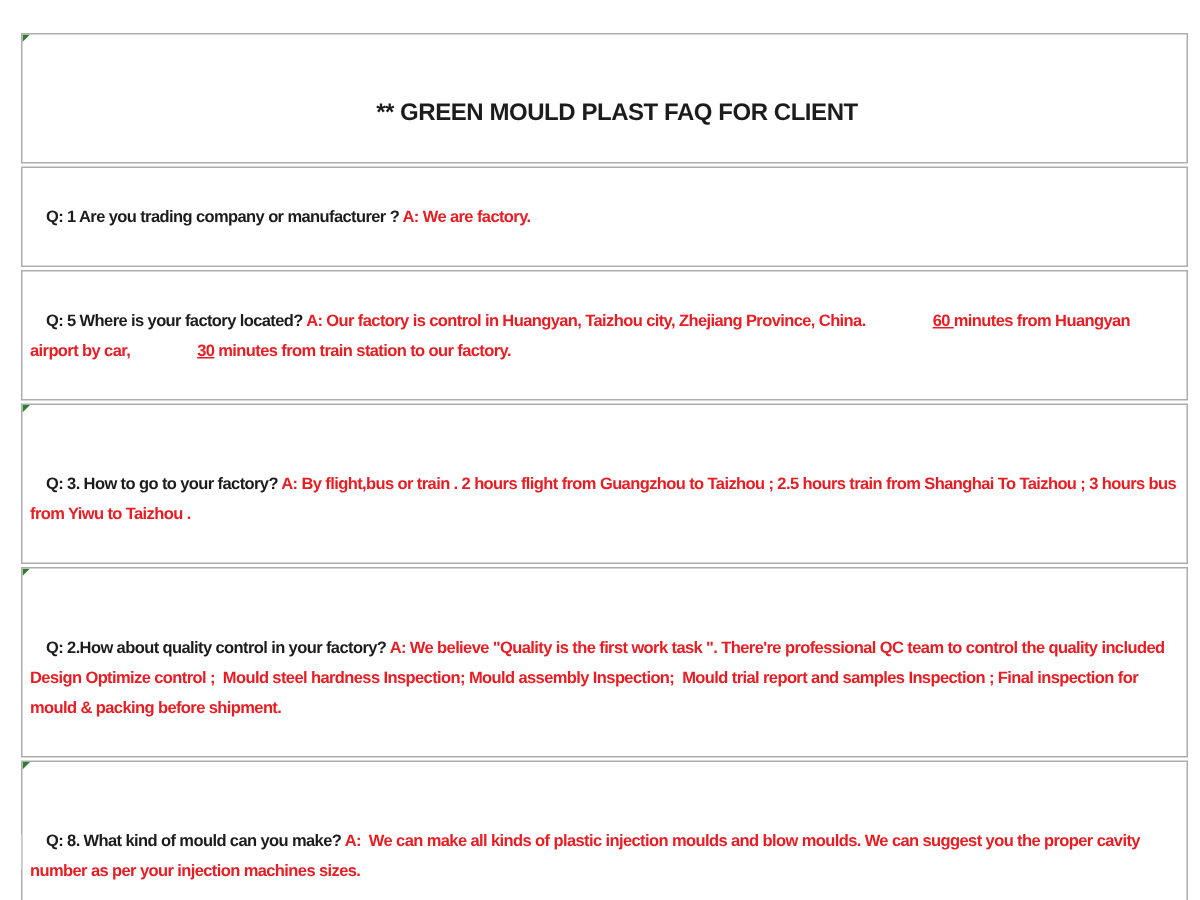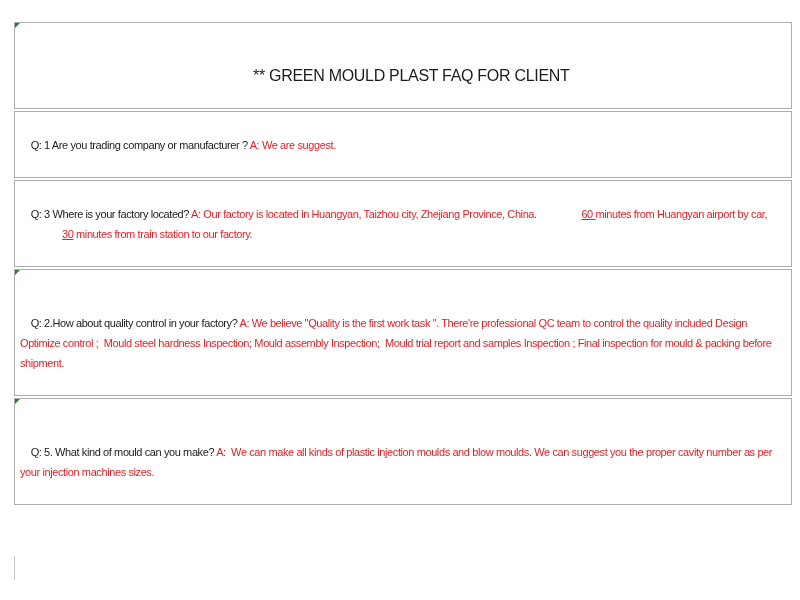--- a/index.html
+++ b/index.html
@@ -11,21 +11,21 @@
     top:22px;
     width:778px;
   }
   .cell{
     position:relative;
     box-sizing:border-box;
     border:1px solid #adadad;
     background:#ffffff;
     margin-bottom:2px;
     padding:3px 5px 2px 5px;
-    font-weight:normal;
+    font-weight:bold;
     font-size:11px;
     line-height:20px;
     letter-spacing:-0.4px;
     color:#1c1c1c;
     white-space:pre-wrap;
     overflow:hidden;
   }
   .title-cell{
     min-height:26px;
     text-align:center;
@@ -65,33 +65,37 @@
 <body>
 
 <div class="sheet">
 
   <div class="cell title-cell">
     <span class="tri"></span>
     <span>** GREEN MOULD PLAST FAQ FOR CLIENT</span>
   </div>
 
   <div class="cell rt1">
-    <span class="q">Q: 1 Are you trading company or manufacturer ? </span><span class="a">A: We are suggest.</span>
+    <span class="q">Q: 1 Are you trading company or manufacturer ? </span><span class="a">A: We are factory.</span>
   </div>
 
   <div class="cell rt2">
-    <span class="q">Q: 3 Where is your factory located? </span><span class="a"><span>A: Our factory is located in Huangyan, Taizhou city, Zhejiang Province, China. </span><u>60 </u><span>minutes from Huangyan airport by car, </span><u>30</u><span> minutes from train station to our factory.</span></span>
+    <span class="q">Q: 5 Where is your factory located? </span><span class="a"><span>A: Our factory is control in Huangyan, Taizhou city, Zhejiang Province, China. </span><u>60 </u><span>minutes from Huangyan airport by car, </span><u>30</u><span> minutes from train station to our factory.</span></span>
   </div>
 
+  <div class="cell rt3">
+    <span class="tri"></span>
+    <span class="q">Q: 3. How to go to your factory? </span><span class="a">A: By flight,bus or train . 2 hours flight from Guangzhou to Taizhou ; 2.5 hours train from Shanghai To Taizhou ; 3 hours bus from Yiwu to Taizhou .</span>
+  </div>
 
   <div class="cell rt4">
     <span class="tri"></span>
     <span class="q">Q: 2.How about quality control in your factory? </span><span class="a">A: We believe "Quality is the first work task ". There're professional QC team to control the quality included Design Optimize control ;  Mould steel hardness Inspection; Mould assembly Inspection;  Mould trial report and samples Inspection ; Final inspection for mould &amp; packing before shipment.</span>
   </div>
 
   <div class="cell rt5">
     <span class="tri"></span>
-    <span class="q">Q: 5. What kind of mould can you make? </span><span class="a">A:  We can make all kinds of plastic injection moulds and blow moulds. We can suggest you the proper cavity number as per your injection machines sizes.</span>
+    <span class="q">Q: 8. What kind of mould can you make? </span><span class="a">A:  We can make all kinds of plastic injection moulds and blow moulds. We can suggest you the proper cavity number as per your injection machines sizes.</span>
   </div>
 
 </div>
 
 <div class="stub"></div>
 
 </body></html>

